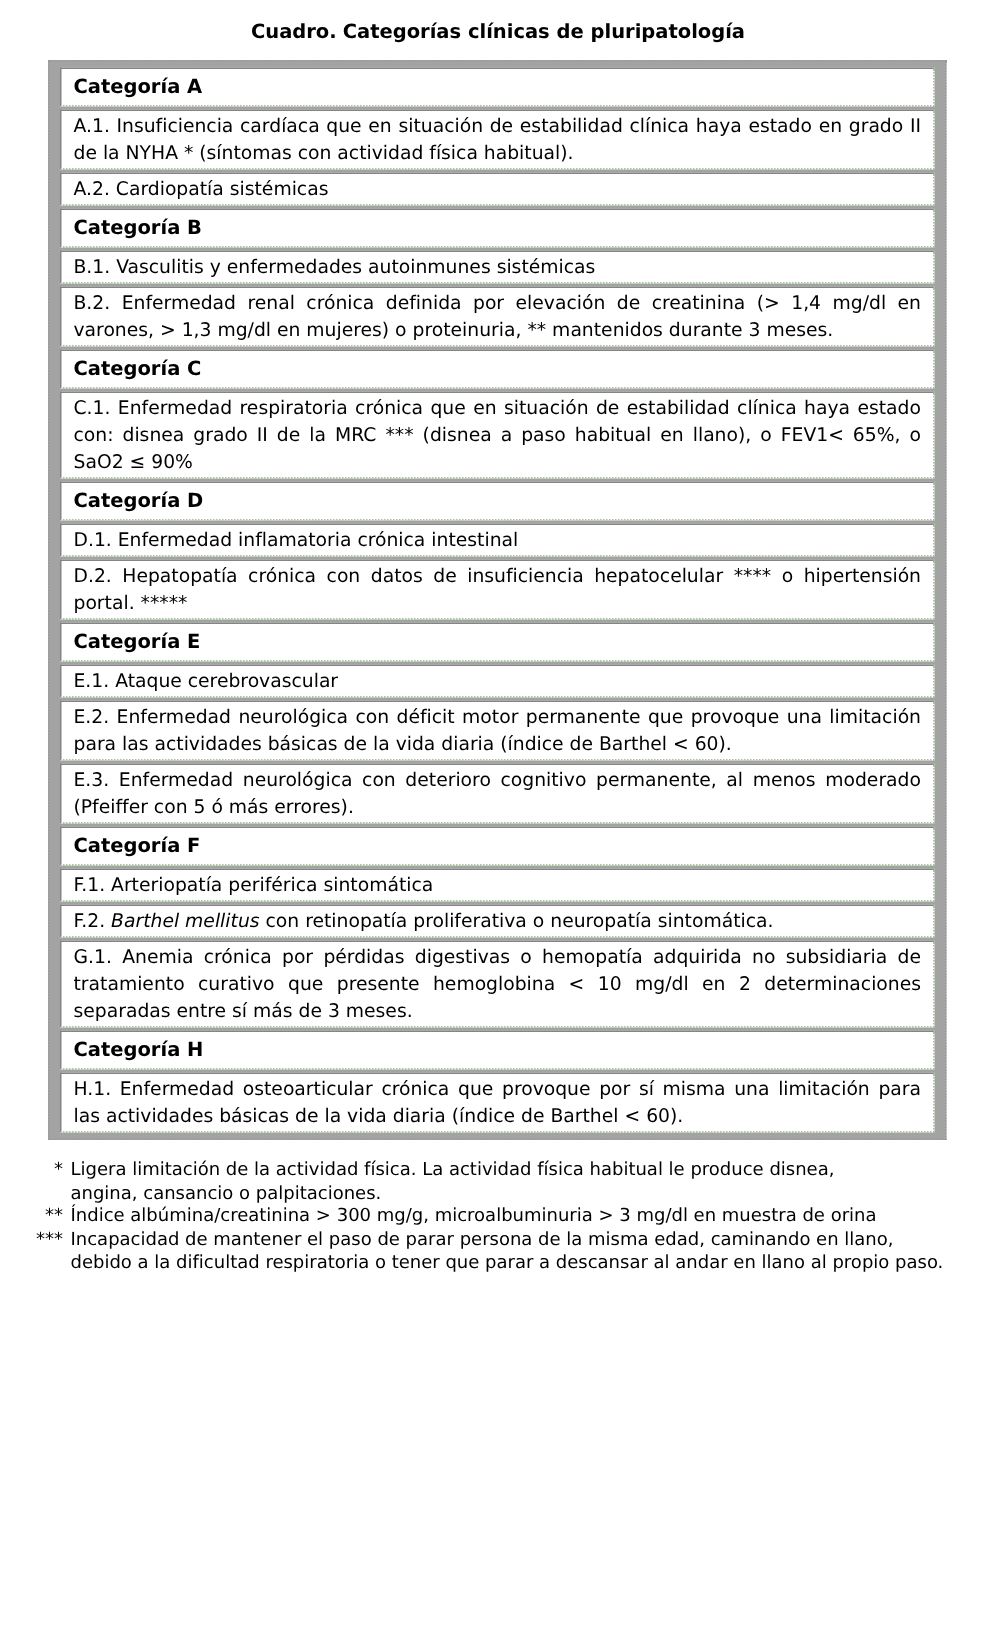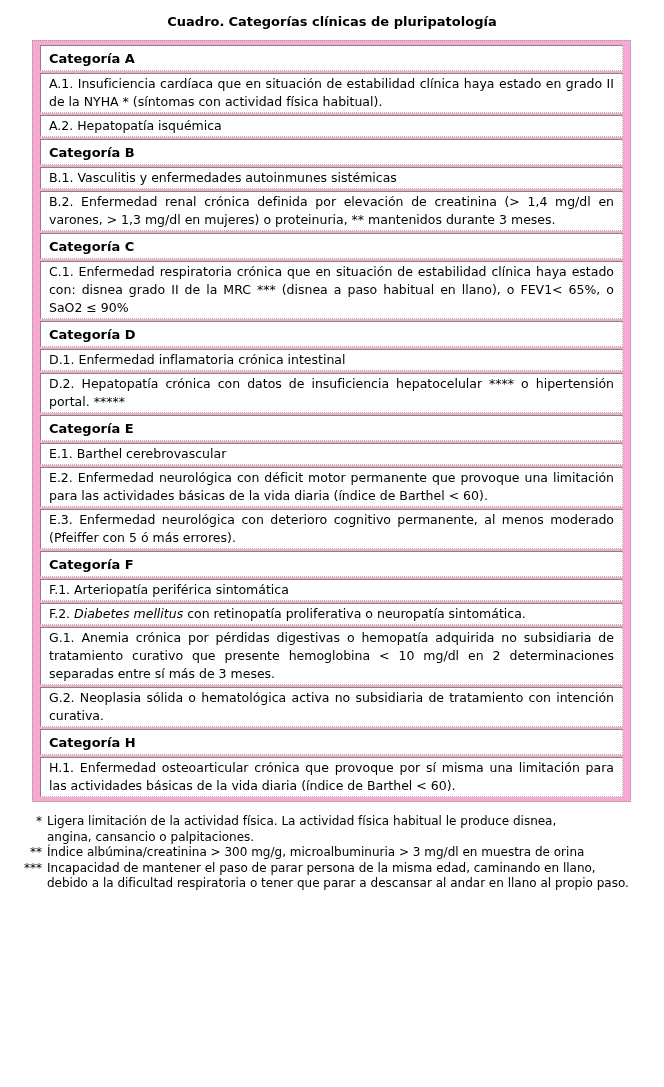--- a/index.html
+++ b/index.html
@@ -27,21 +27,21 @@
   .caption b { font-weight: bold; }
   .caption span { margin-left: 4px; font-weight: bold; }
 
   
   .table-wrap {
     box-sizing: border-box;
     margin: 9px 0 0 32px;
     width: 599px;
     border: 1px dotted #9a9a94;
     padding: 4px 7px 4px 7px;
-    background: #f9a8d4;
+    background: #a3a3a3;
   }
   .trow {
     box-sizing: border-box;
     border-top: 1px solid #848484;
     border-left: 1px solid #848484;
     border-right: 1px dotted #a2c49a;
     border-bottom: 1px dotted #a2c49a;
     margin-bottom: 2px;
     background: #ffffff;
   }
@@ -85,38 +85,37 @@
 
 <div class="page">
 
   <div class="caption">
     <b>Cuadro.</b><span>Categorías clínicas de pluripatología</span>
   </div>
 
   <div class="table-wrap" id="table">
       <div class="trow header">Categoría A</div>
       <div class="trow item">A.1. Insuficiencia cardíaca que en situación de estabilidad clínica haya estado en grado II de la NYHA * (síntomas con actividad física habitual).</div>
-      <div class="trow item">A.2. Hepatopatía isquémica</div>
+      <div class="trow item">A.2. Cardiopatía sistémicas</div>
       <div class="trow header">Categoría B</div>
       <div class="trow item">B.1. Vasculitis y enfermedades autoinmunes sistémicas</div>
       <div class="trow item">B.2. Enfermedad renal crónica definida por elevación de creatinina (&gt; 1,4 mg/dl en varones, &gt; 1,3 mg/dl en mujeres) o proteinuria, ** mantenidos durante 3 meses.</div>
       <div class="trow header">Categoría C</div>
       <div class="trow item">C.1. Enfermedad respiratoria crónica que en situación de estabilidad clínica haya estado con: disnea grado II de la MRC *** (disnea a paso habitual en llano), o FEV1&lt; 65%, o SaO2 ≤ 90%</div>
       <div class="trow header">Categoría D</div>
       <div class="trow item">D.1. Enfermedad inflamatoria crónica intestinal</div>
       <div class="trow item">D.2. Hepatopatía crónica con datos de insuficiencia hepatocelular **** o hipertensión portal. *****</div>
       <div class="trow header">Categoría E</div>
-      <div class="trow item">E.1. Barthel cerebrovascular</div>
+      <div class="trow item">E.1. Ataque cerebrovascular</div>
       <div class="trow item">E.2. Enfermedad neurológica con déficit motor permanente que provoque una limitación para las actividades básicas de la vida diaria (índice de Barthel &lt; 60).</div>
       <div class="trow item">E.3. Enfermedad neurológica con deterioro cognitivo permanente, al menos moderado (Pfeiffer con 5 ó más errores).</div>
       <div class="trow header">Categoría F</div>
       <div class="trow item">F.1. Arteriopatía periférica sintomática</div>
-      <div class="trow item"><span>F.2. </span><i>Diabetes mellitus</i><span> con retinopatía proliferativa o neuropatía sintomática.</span></div>
+      <div class="trow item"><span>F.2. </span><i>Barthel mellitus</i><span> con retinopatía proliferativa o neuropatía sintomática.</span></div>
       <div class="trow item">G.1. Anemia crónica por pérdidas digestivas o hemopatía adquirida no subsidiaria de tratamiento curativo que presente hemoglobina &lt; 10 mg/dl en 2 determinaciones separadas entre sí más de 3 meses.</div>
-      <div class="trow item">G.2. Neoplasia sólida o hematológica activa no subsidiaria de tratamiento con intención curativa.</div>
       <div class="trow header">Categoría H</div>
       <div class="trow item">H.1. Enfermedad osteoarticular crónica que provoque por sí misma una limitación para las actividades básicas de la vida diaria (índice de Barthel &lt; 60).</div>
     </div>
 
   <div class="footnotes" id="footnotes">
       <div class="fnote">
         <div class="marker">*</div>
         <div class="ftext">
           <div>Ligera limitación de la actividad física. La actividad física habitual le produce disnea,</div>
           <div>angina, cansancio o palpitaciones.</div>

